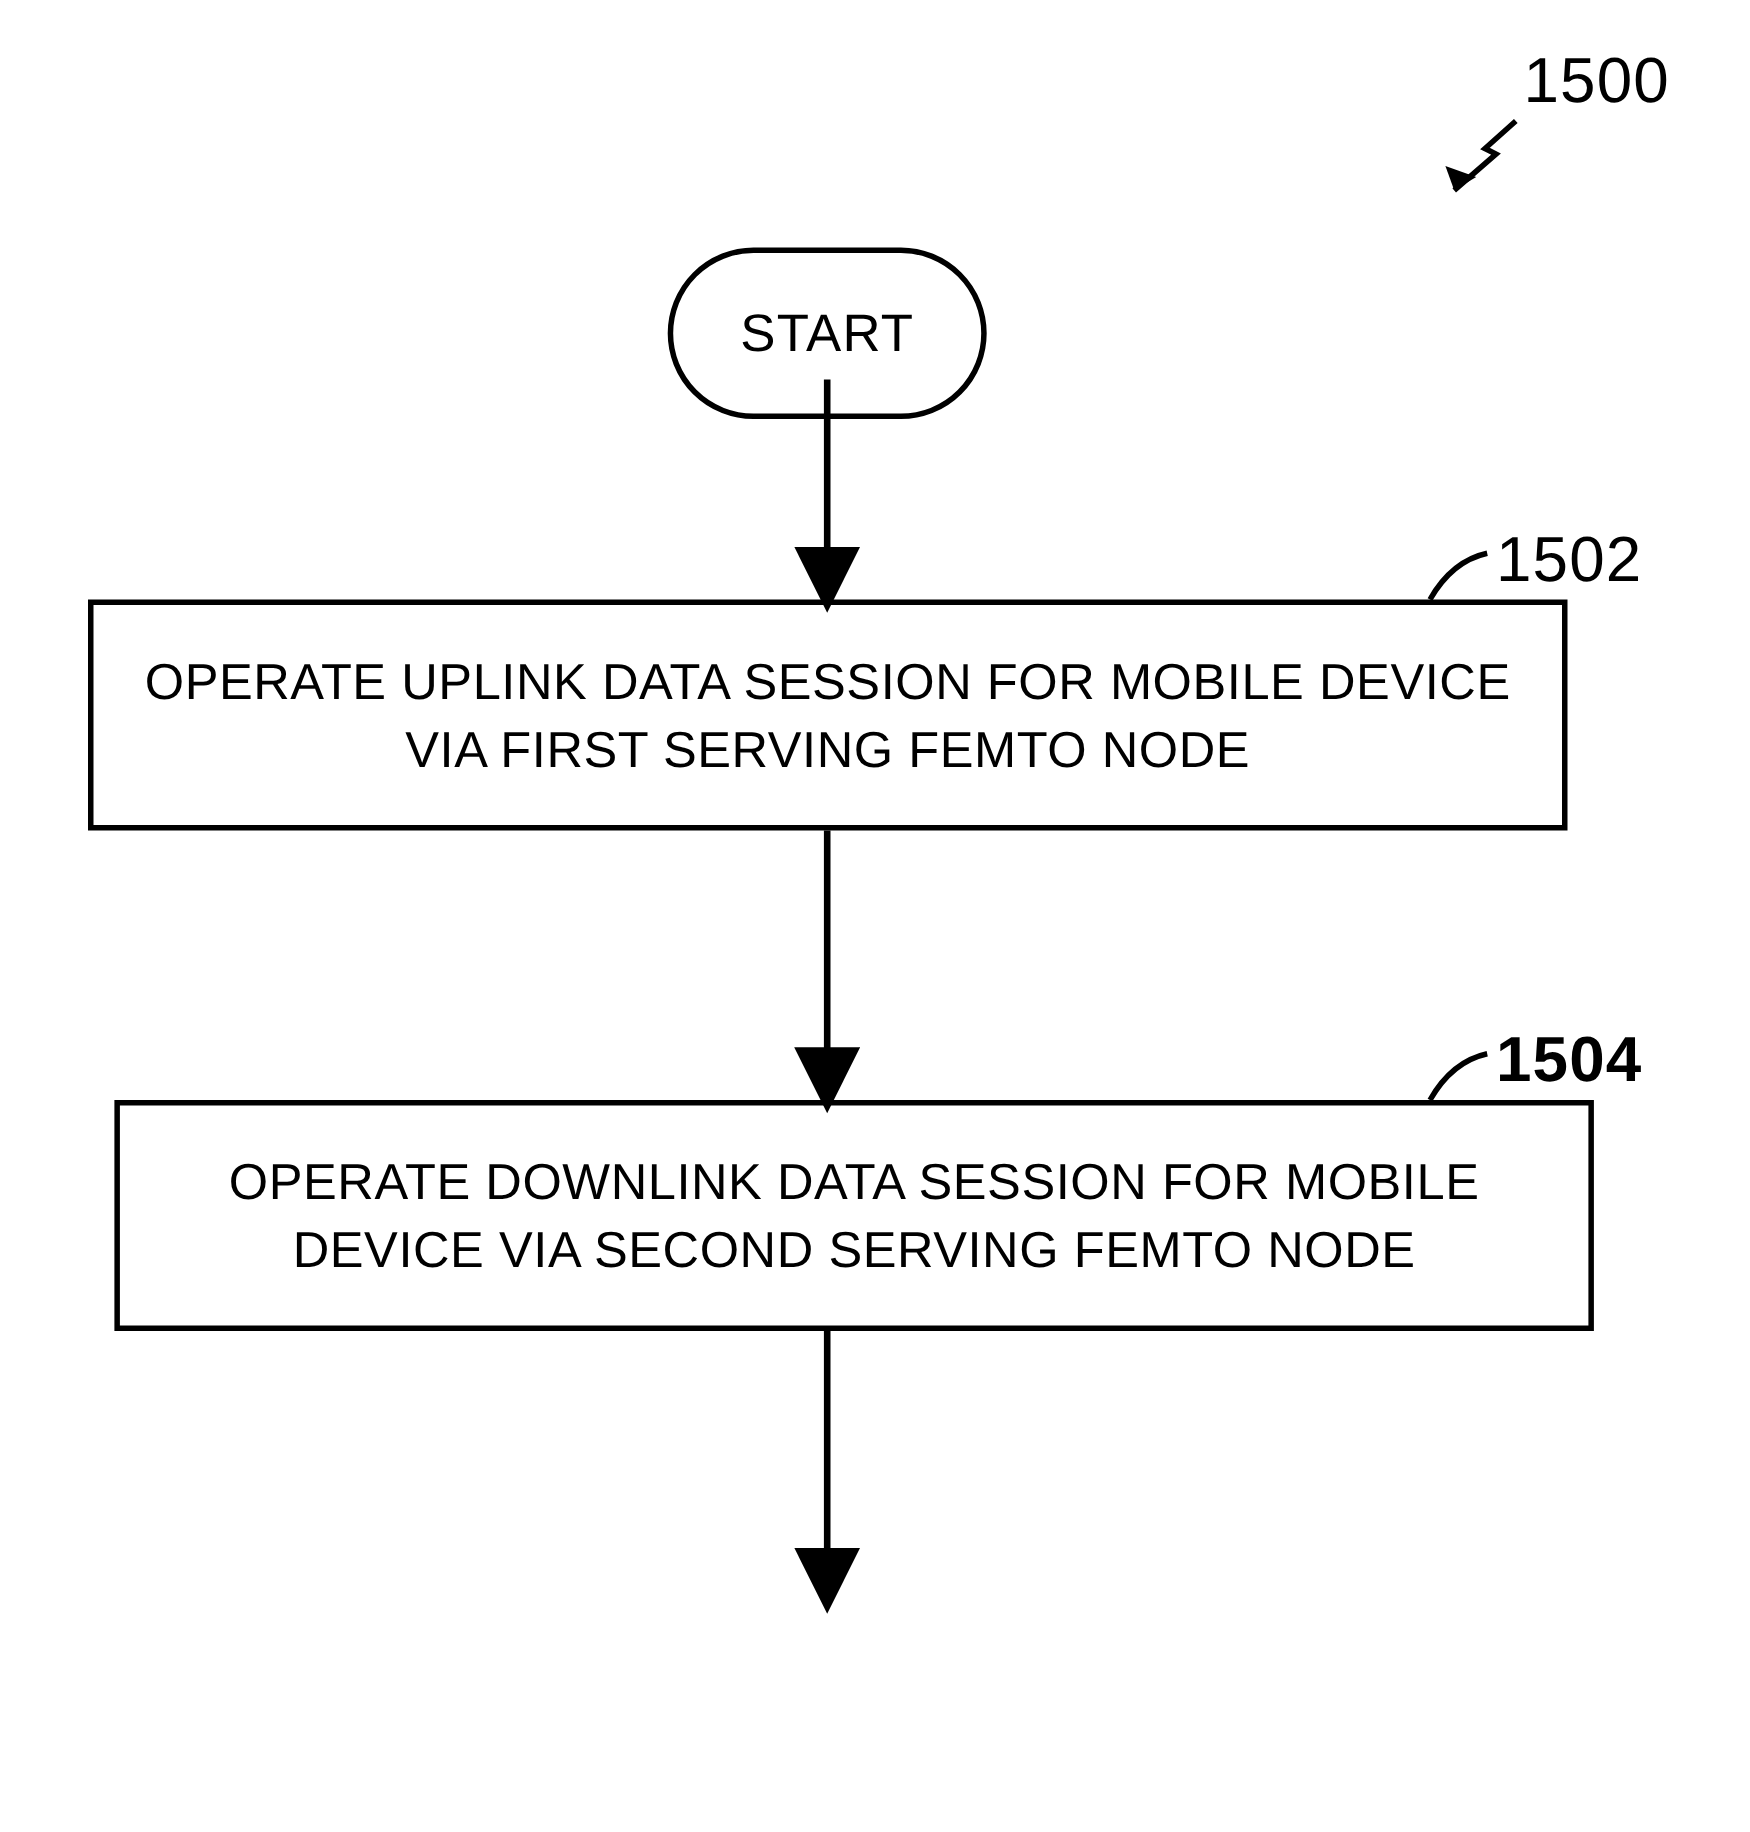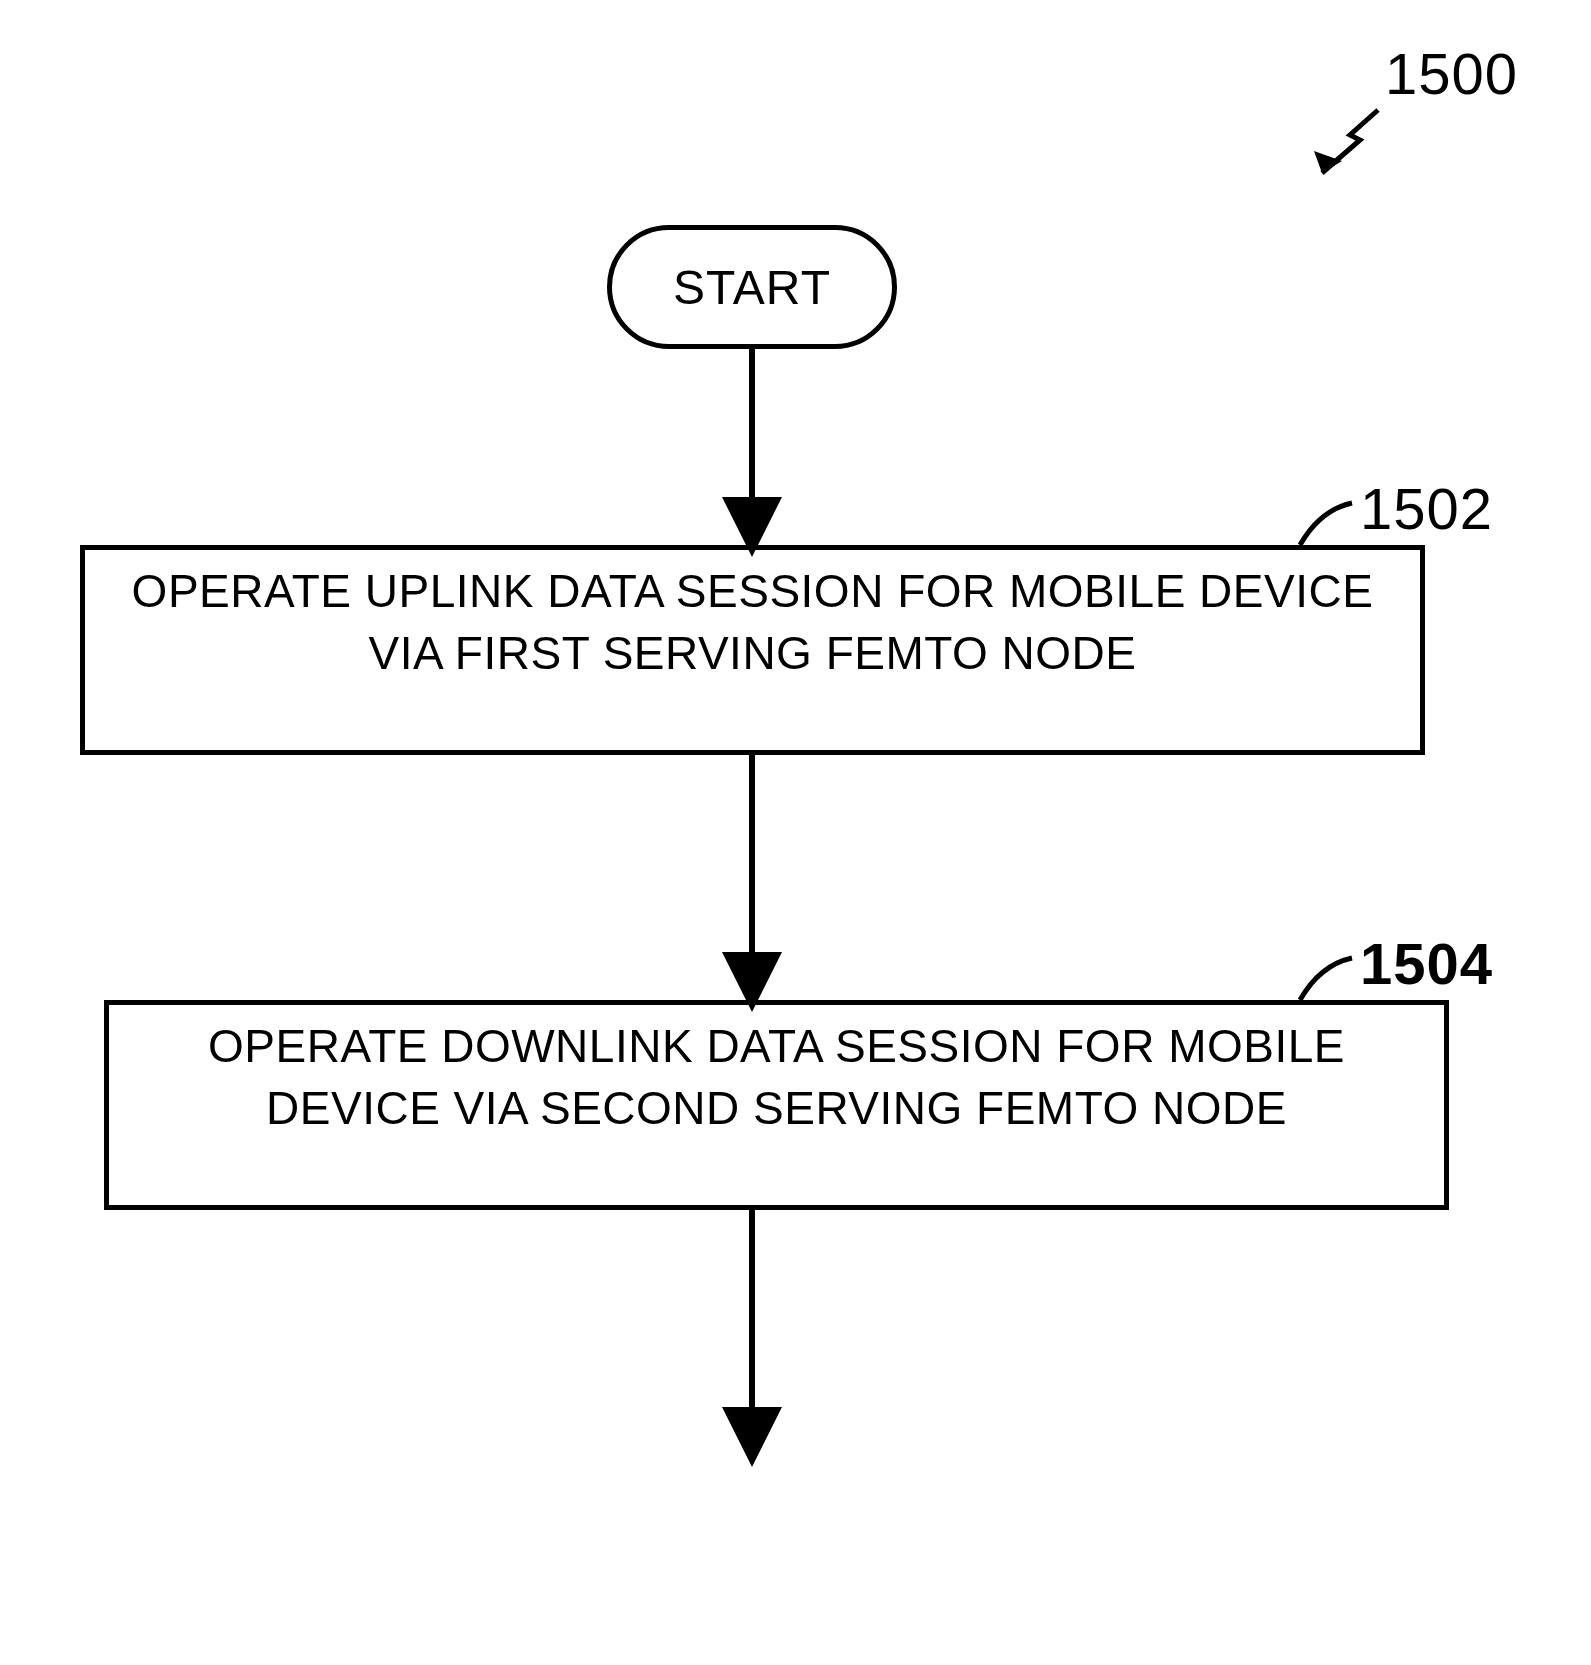--- a/index.html
+++ b/index.html
@@ -26,20 +26,21 @@
   .terminator span {
     font-size: 48px;
     letter-spacing: 1px;
   }
   .process {
     position: absolute;
     border: 5px solid #000;
     box-sizing: border-box;
     background: #fff;
     display: flex;
+    align-items: center;
     justify-content: center;
     text-align: center;
     padding: 10px 30px;
   }
   .process span {
     font-size: 46px;
     line-height: 1.35;
     letter-spacing: 0.5px;
   }
   .ref-label {
@@ -55,21 +56,21 @@
     overflow: visible;
   }
 </style>
 </head>
 <body>
 
 <div class="canvas">
 
   <div class="ref-label" style="left:1385px; top:40px;">1500</div>
 
-  <div class="terminator" style="left:607px; top:225px; width:290px; height:124px;">
+  <div class="terminator" style="left:607px; top:225px; width:290px; height:156px;">
     <span>START</span>
   </div>
 
   <div class="process" style="left:80px; top:545px; width:1345px; height:210px;">
     <span>OPERATE UPLINK DATA SESSION FOR MOBILE DEVICE VIA FIRST SERVING FEMTO NODE</span>
   </div>
   <div class="ref-label" style="left:1360px; top:475px;">1502</div>
 
   <div class="process" style="left:80px; top:1000px; width:1345px; height:210px;margin-left:24px;">
     <span>OPERATE DOWNLINK DATA SESSION FOR MOBILE DEVICE VIA SECOND SERVING FEMTO NODE</span>

